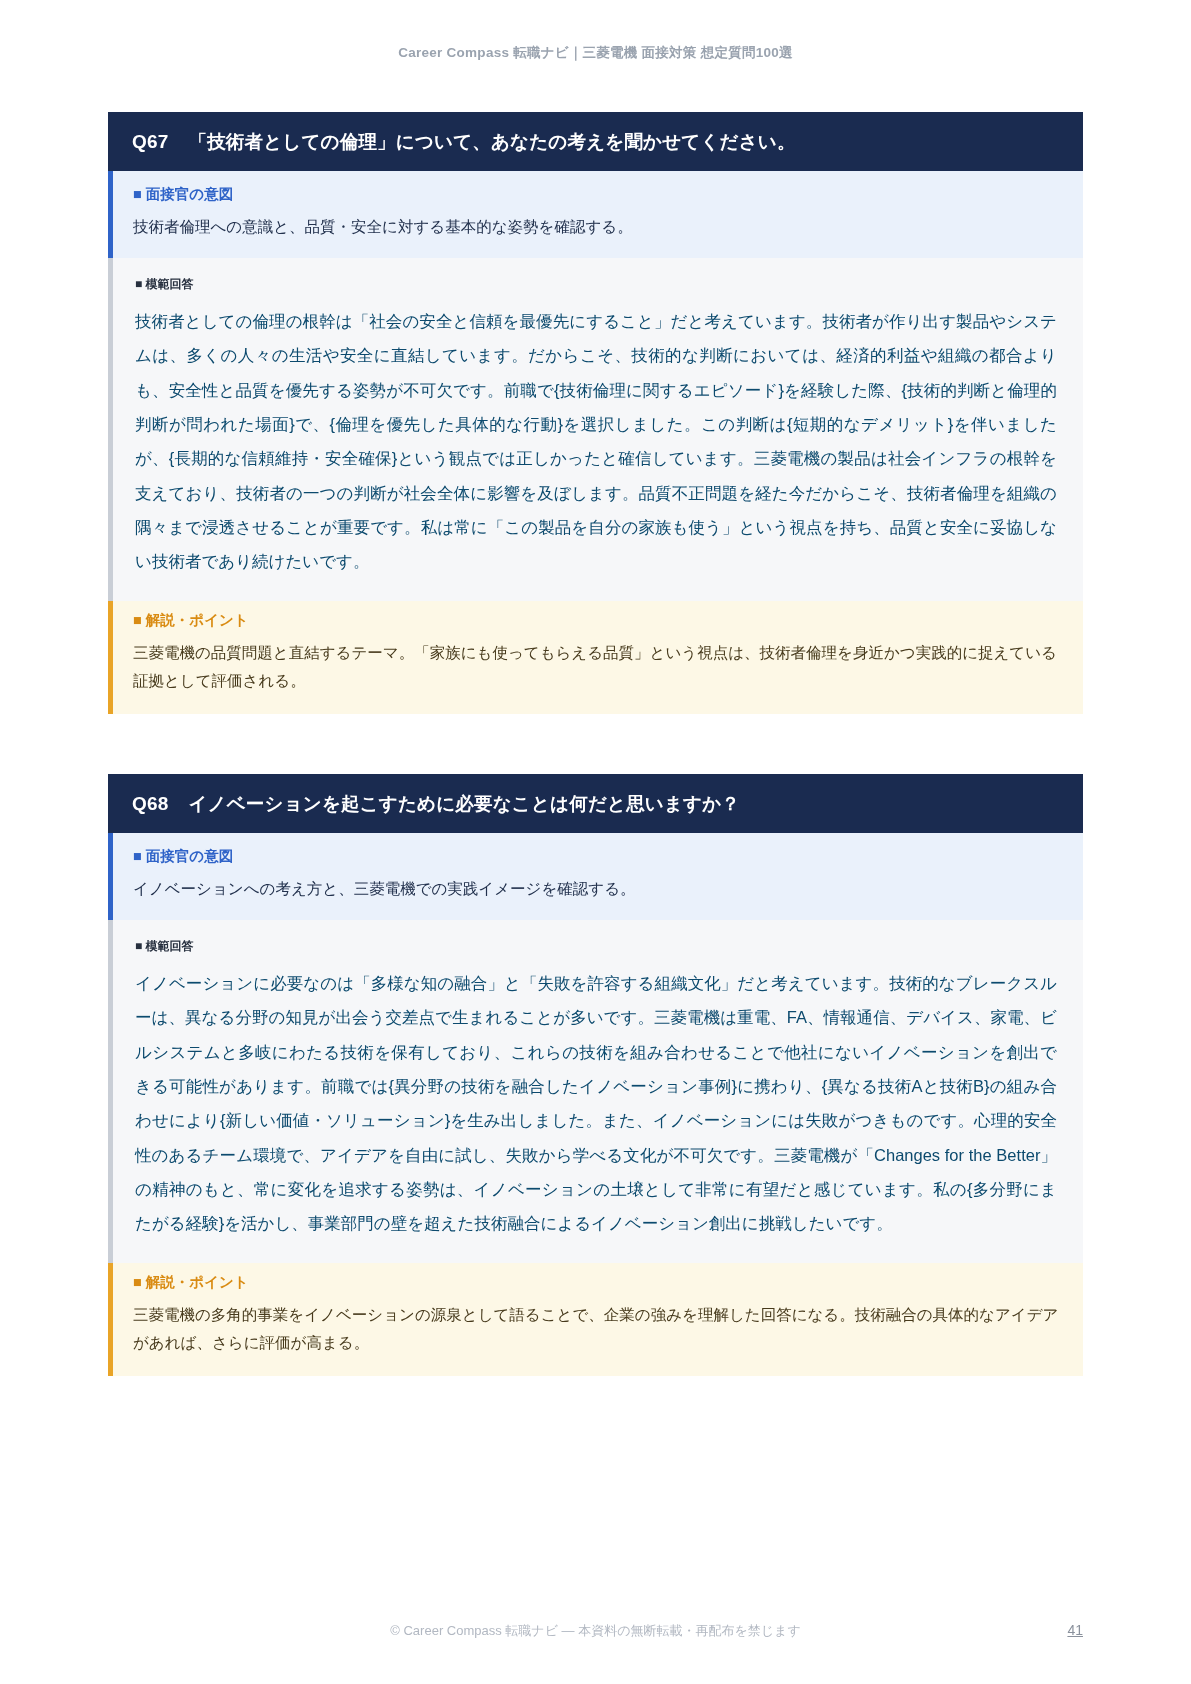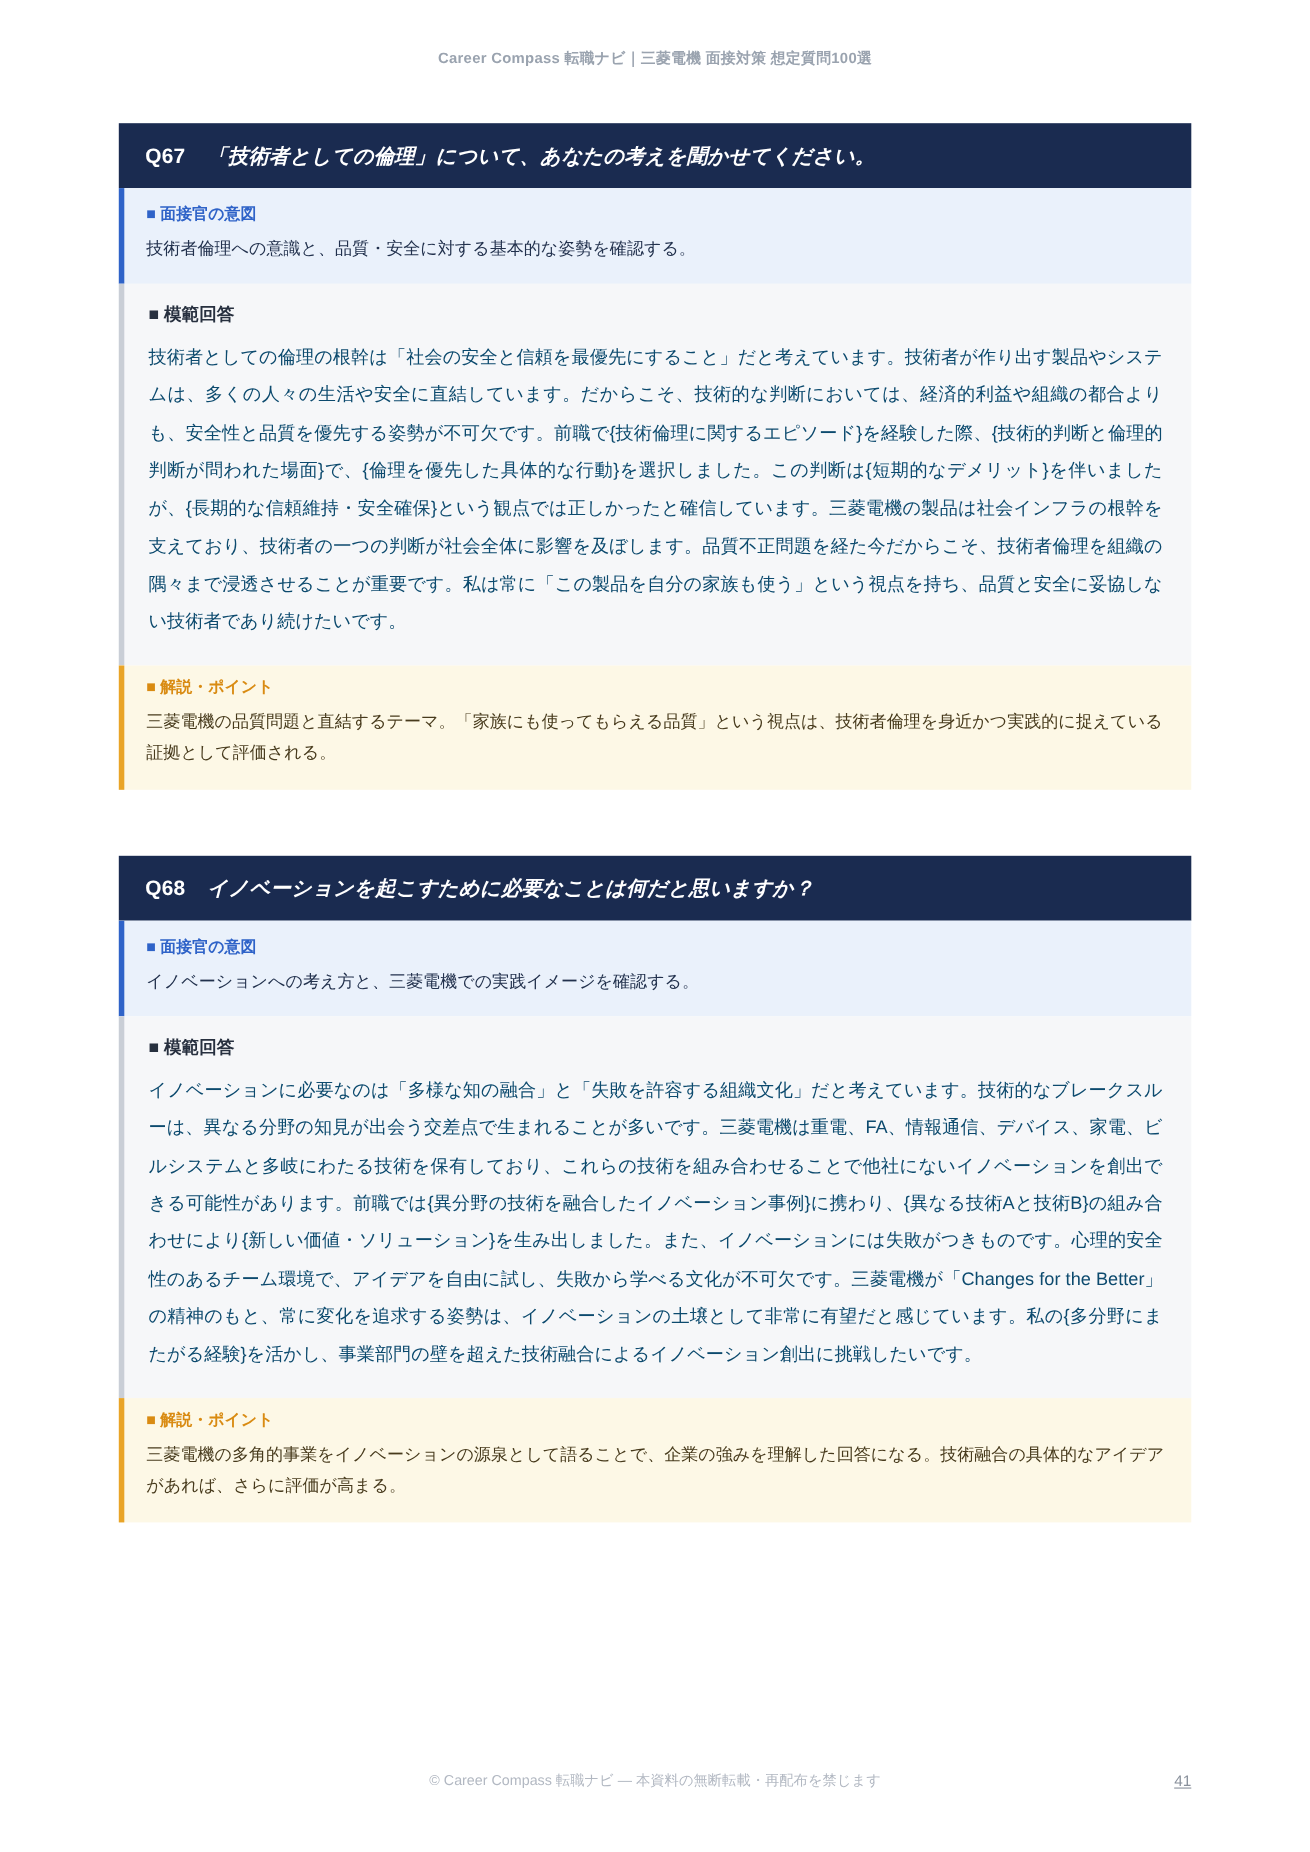--- a/index.html
+++ b/index.html
@@ -45,21 +45,20 @@
     margin-top: 33px;
   }
   .q-num {
     font-size: 19px;
     font-weight: 700;
     white-space: nowrap;
   }
   .q-text {
     font-size: 18.5px;
     font-weight: 700;
-    font-style: italic;
   }
   .intent {
     background: #eaf1fb;
     border-left: 5px solid #2f63c8;
     padding: 14px 28px 18px 20px;
   }
   .intent-label {
     color: #2f63c8;
     font-weight: 700;
     font-size: 14.5px;
@@ -70,21 +69,21 @@
     line-height: 1.75;
     color: #22314d;
   }
   .answer {
     background: #f6f7f9;
     border-left: 5px solid #c9ced6;
     padding: 18px 26px 22px 22px;
   }
   .answer-label {
     font-weight: 700;
-    font-size: 16px;
+    font-size: 12px;
     color: #27303f;
     margin-bottom: 11px;
   }
   .answer-body {
     font-size: 16.5px;
     line-height: 2.08;
     color: #0c4a6e;
     text-align: justify;
   }
   .point {
@@ -100,24 +99,23 @@
   }
   .point-body {
     font-size: 15.5px;
     line-height: 1.85;
     color: #473a1c;
   }
   .footer {
     position: absolute;
     left: 0;
     right: 0;
-    bottom: 56px;
+    bottom: 44px;
     padding: 0 108px;
     display: flex;
-    align-items: center;
     justify-content: center;
     font-size: 13px;
     color: #b2b8c2;
   }
   .footer-text {
     flex: 1;
     text-align: center;
   }
   .footer-page {
     position: absolute;

